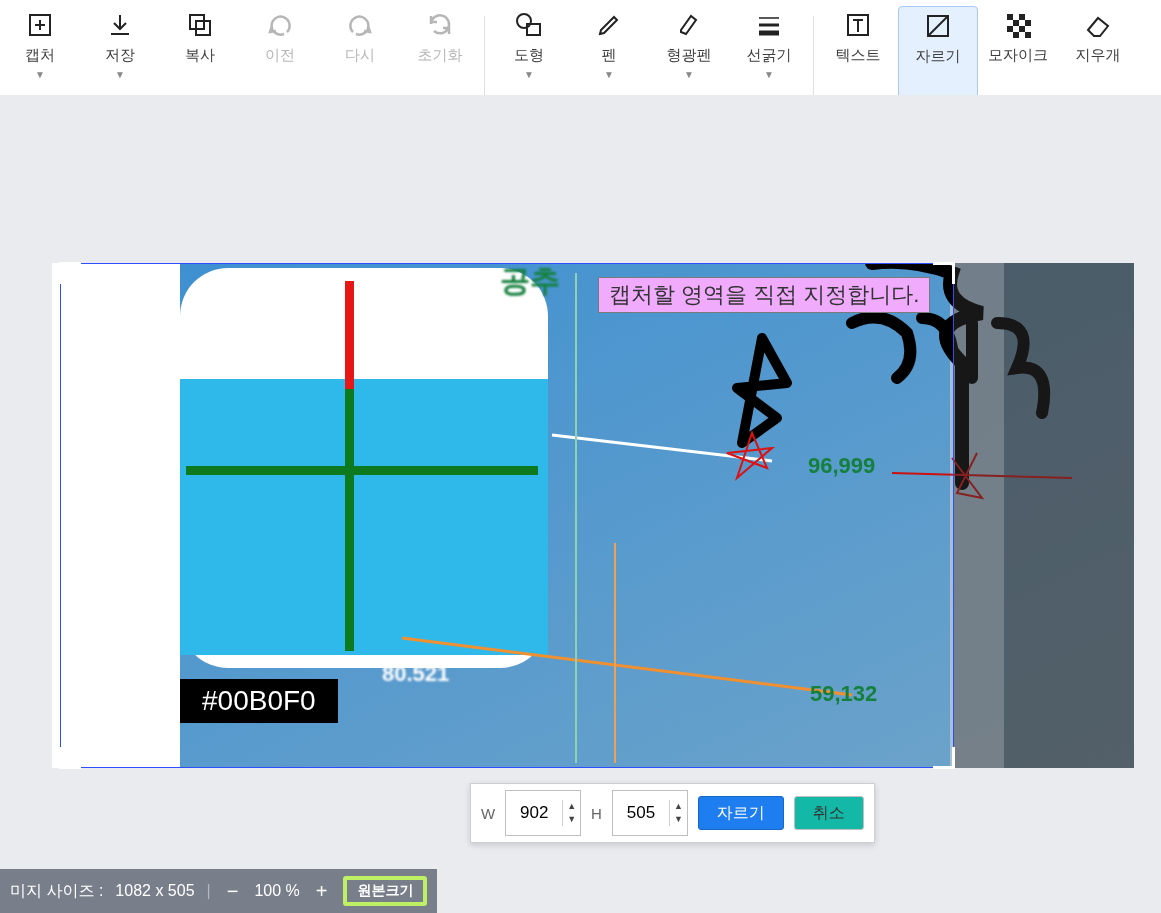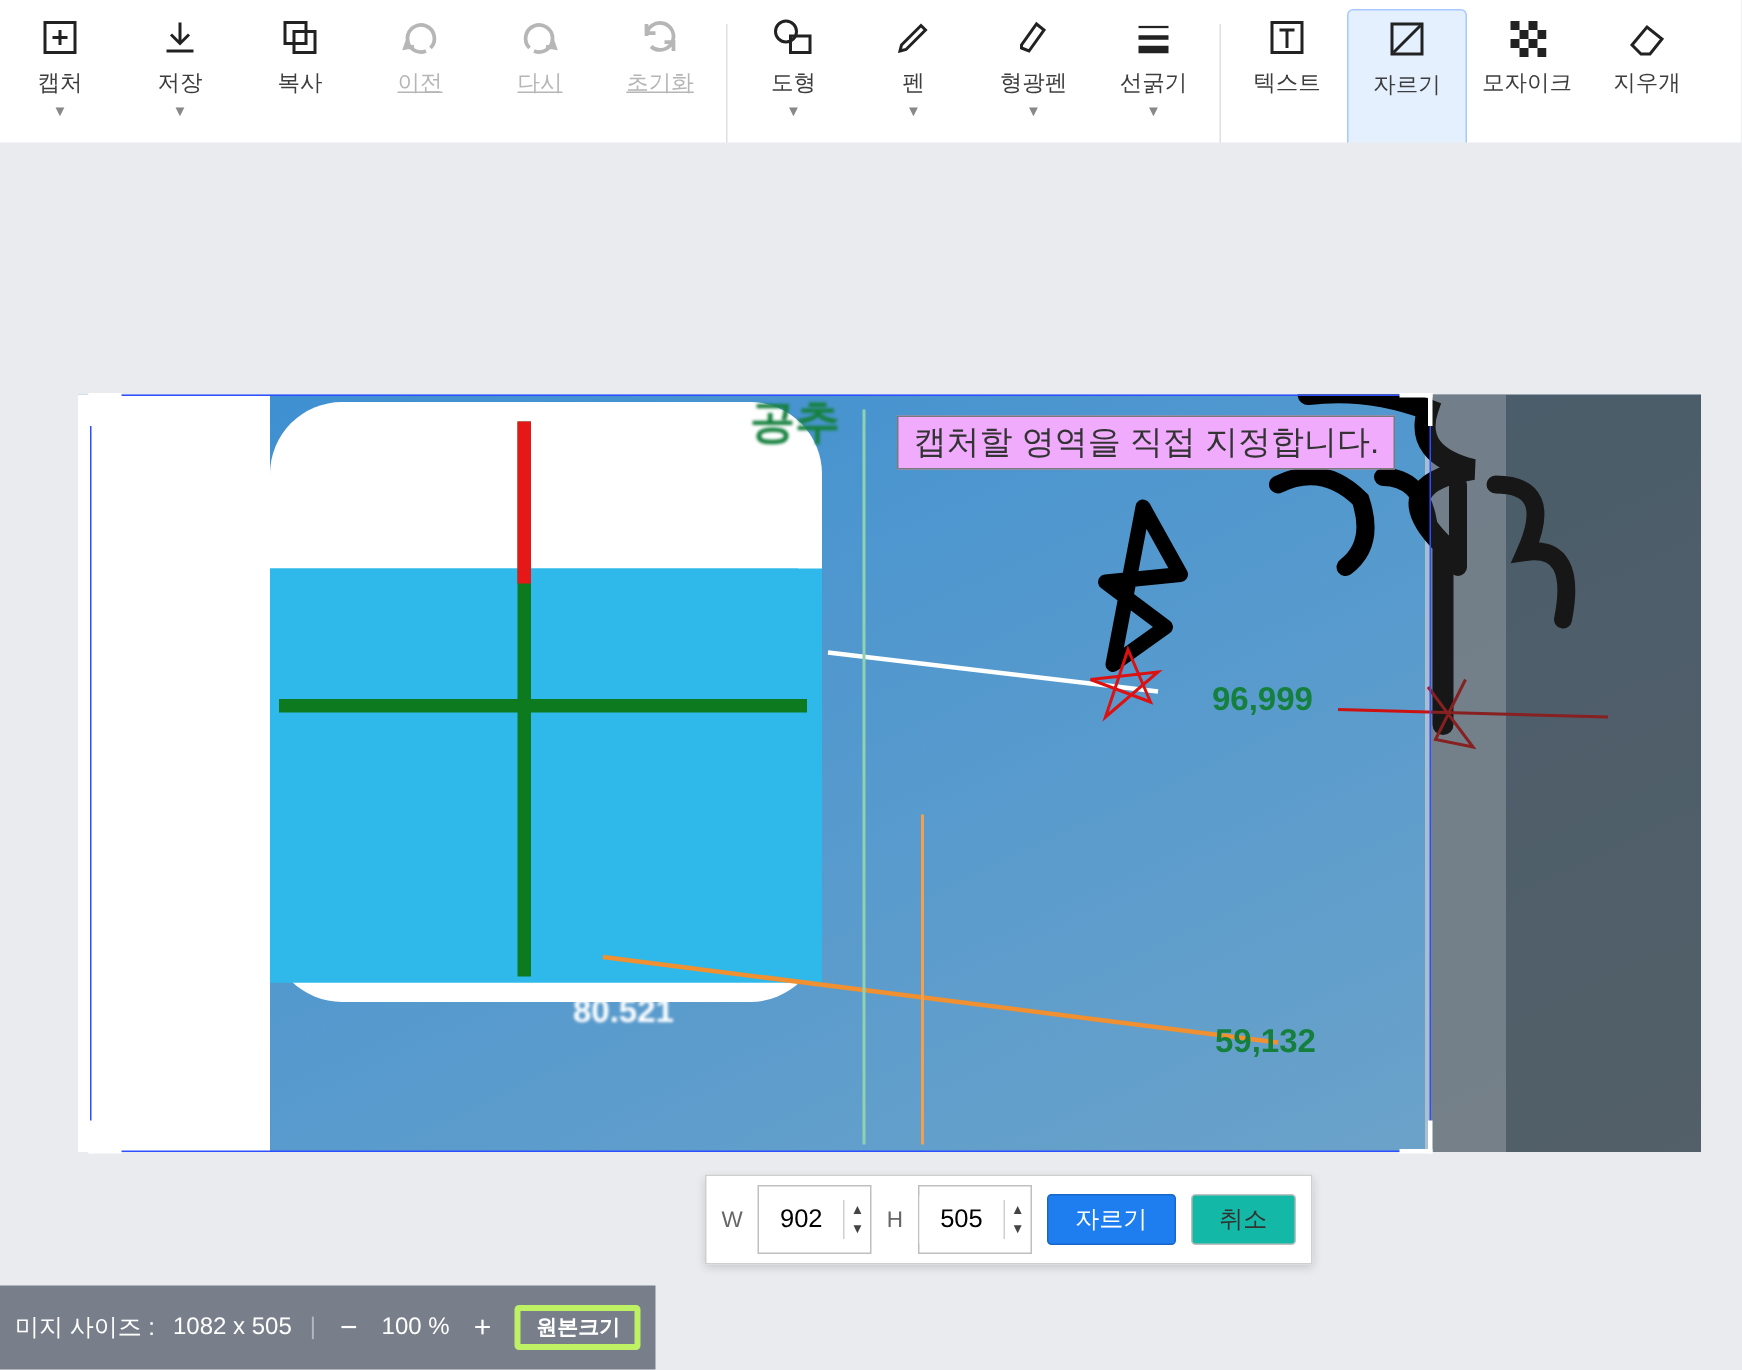--- a/index.html
+++ b/index.html
@@ -1,20 +1,20 @@
 <!DOCTYPE html>
 <html><head>
 <meta charset="utf-8">
 <style>
   * { box-sizing: border-box; margin: 0; padding: 0; }
   html, body { width: 1161px; height: 913px; font-family: "Malgun Gothic", "Segoe UI", sans-serif; background: #e9ebef; overflow: hidden; }
   .toolbar { display:flex; background:#ffffff; border-bottom:1px solid #d8dadf; height:113px; padding:6px 0 0 0; }
   .tool-item { display:flex; flex-direction:column; align-items:center; justify-content:flex-start; padding:4px 6px 0 6px; width:80px; cursor:pointer; color:#3d3d3d; position:relative; }
   .tool-item.active { background:#e5f0ff; border:1px solid #a8c8ff; border-radius:4px; }
-  .tool-item.disabled { color:#b6b6b6;text-decoration:underline; }
+  .tool-item.disabled { color:#b6b6b6; }
   .tool-icon { height:30px; display:flex; align-items:center; justify-content:center; }
   .tool-label { font-size:15px; margin-top:6px; }
   .tool-arrow-icon { font-size:10px; color:#888; margin-top:4px; }
   .sep { width:1px; background:#e0e0e0; margin:10px 4px; align-self:stretch; }
   .canvas-area { position:absolute; top:95px; left:0; right:0; bottom:38px; background:#e9ebef; }
   .image-wrap { position:absolute; left:52px; top:168px; width:1082px; height:505px; }
   .captured-img { position:absolute; inset:0; }
   .crop-mask { position:absolute; background:rgba(50,50,50,0.45); }
   .crop-rect { position:absolute; border:1px solid #2d4fff; }
   .crop-handle { position:absolute; width:22px; height:22px; }
@@ -25,21 +25,21 @@
   .ch-br::before { right:0; bottom:0; width:3px; height:22px; } .ch-br::after { right:0; bottom:0; width:22px; height:3px; }
   .crop-bar { position:absolute; background:#fff; border:1px solid #cfcfcf; display:flex; align-items:center; padding:6px 10px; gap:10px; box-shadow:0 2px 6px rgba(0,0,0,.15); }
   .crop-bar .lbl { font-size:15px; color:#666; }
   .crop-bar .inp-wrap { display:flex; align-items:center; border:1px solid #bfbfbf; height:46px; }
   .crop-bar input { border:none; width:56px; height:32px; font-size:17px; text-align:center; outline:none; }
   .spin { display:flex; flex-direction:column; border-left:1px solid #cfcfcf; }
   .spin span { font-size:9px; line-height:1; padding:2px 4px; cursor:pointer; color:#444; }
   .btn { height:34px; padding:0 18px; font-size:16px; border-radius:3px; cursor:pointer; display:flex; align-items:center; }
   .btn.primary { background:#1e7ef0; color:#fff; border:1px solid #1667c9; }
   .btn.plain { background:#14b8a6; color:#333; border:1px solid #bfbfbf; }
-  .statusbar { position:absolute; left:0; bottom:0; height:56px; background:#797f8a; color:#fff; display:flex; align-items:center; padding:0 10px; gap:12px; font-size:16px;text-align:center; }
+  .statusbar { position:absolute; left:0; bottom:0; height:44px; background:#797f8a; color:#fff; display:flex; align-items:center; padding:0 10px; gap:12px; font-size:16px;text-align:center; }
   .statusbar .sep-v { color:#b3b7bf; }
   .zoom-btn { cursor:pointer; font-size:20px; line-height:1; padding:0 4px; }
   .orig-btn { border:4px solid #bef264; background:transparent; color:#fff; padding:2px 10px; font-size:14px; border-radius:3px; cursor:pointer;font-weight:bold; }
   .tooltip-box { position:absolute; background:#f0abfc; border:1px solid #7a7a7a; padding:2px 10px; font-size:22px; color:#333; }
   .color-label { position:absolute; background:#000; color:#fff; font-size:28px; padding:6px 22px; }
   .data-label { position:absolute; color:#15803d; font-size:22px; font-weight:600; }
 </style>
 </head>
 <body>
 
@@ -218,20 +218,21 @@
       <path d="M 840 210 l 180 5 M 900 195 l 30 40 l -25 -5 l 20 -40" stroke="#c11" stroke-width="2" fill="none"></path>
     </svg>
 
     <div class="tooltip-box" style="left:546px; top:14px;">캡처할 영역을 직접 지정합니다.</div>
 
     <div class="data-label" style="left:756px; top:190px;">96,999</div>
     <div class="data-label" style="left:758px; top:418px;">59,132</div>
     <div class="data-label" style="left:330px; top:398px; color:#fff; filter:blur(1px)">80.521</div>
     <div class="data-label" style="left:448px; top:-2px; font-size:30px; filter:blur(1px)">공추</div>
 
+    <div class="color-label" style="left:128px; top:416px;">#00B0F0</div>
 
     <div class="crop-mask" style="left:902px; top:0; width:180px; height:505px;"></div>
 
     <div class="crop-rect" style="left:8px; top:0; width:894px; height:505px;">
       <div class="crop-handle ch-tl" style="left:-2px; top:-2px;"></div>
       <div class="crop-handle ch-tr" style="right:-2px; top:-2px;"></div>
       <div class="crop-handle ch-bl" style="left:-2px; bottom:-2px;"></div>
       <div class="crop-handle ch-br" style="right:-2px; bottom:-2px;"></div>
     </div>
   </div>

